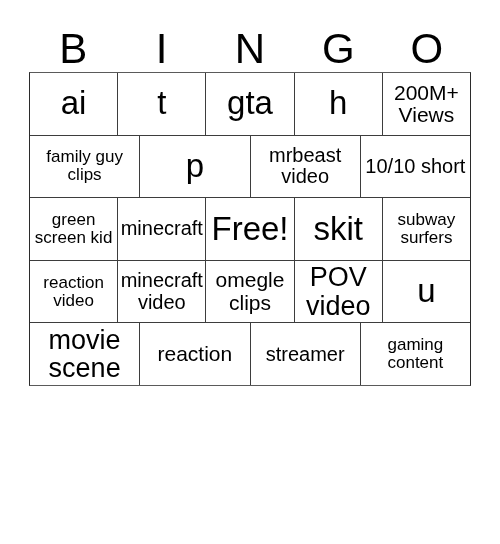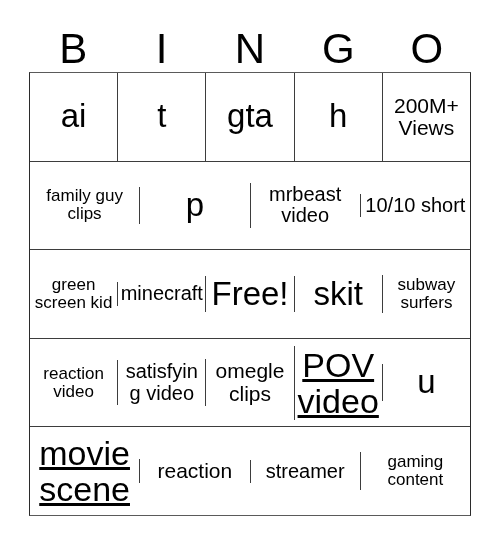--- a/index.html
+++ b/index.html
@@ -44,38 +44,37 @@
     letter-spacing: 0;
     padding-bottom: 2px;
   }
 
   
   #grid {
     position: absolute;
     left: 29px;
     top: 72px;
     width: 442px;
-    height: 444px;
+    height: 314px;
     box-sizing: border-box;
     border-top: 1.5px solid #5a5a5a;
     border-left: 1.5px solid #2b2b2b;
     border-right: 1.5px solid #2b2b2b;
     border-bottom: 1.5px solid #5a5a5a;
     display: flex;
     flex-direction: column;
     background: #ffffff;
   }
   .grid-row {
     flex: 1 1 0;
     display: flex;
     min-height: 0;
   }
   .grid-row + .grid-row {
     border-top: 1.2px solid #3d3d3d;
-    align-items: center;
   }
   .cell {
     flex: 1 1 0;
     min-width: 0;
     position: relative;
     display: flex;
     align-items: center;
     justify-content: center;
     text-align: center;
     padding: 1px 2px;
@@ -89,21 +88,21 @@
     display: block;
     width: 100%;
     line-height: 1.06;
     word-break: normal;
     overflow-wrap: break-word;
     hyphens: none;
   }
 
   
   .fs-xl   { font-size: 33px; }
-  .fs-lg   { font-size: 34px; text-decoration: underline; }
+  .fs-lg   { font-size: 27px; }
   .fs-md   { font-size: 20px; }
   .fs-sm   { font-size: 21px; }
   .fs-xs   { font-size: 17px; }
   .fs-xxs  { font-size: 20px; }
 </style>
 </head>
 <body>
 
 <div id="card">
 
@@ -176,21 +175,21 @@
       <div class="cell">
           <span class="cell-text fs-xs">subway surfers</span>
         </div>
     </div>
 
     <div class="grid-row">
       <div class="cell">
           <span class="cell-text fs-xs">reaction video</span>
         </div>
       <div class="cell">
-          <span class="cell-text fs-xxs">satisfying video</span>
+          <span class="cell-text fs-xxs">minecraft video</span>
         </div>
       <div class="cell">
           <span class="cell-text fs-sm">omegle clips</span>
         </div>
       <div class="cell">
           <span class="cell-text fs-lg">POV video</span>
         </div>
       <div class="cell">
           <span class="cell-text fs-xl">u</span>
         </div>

